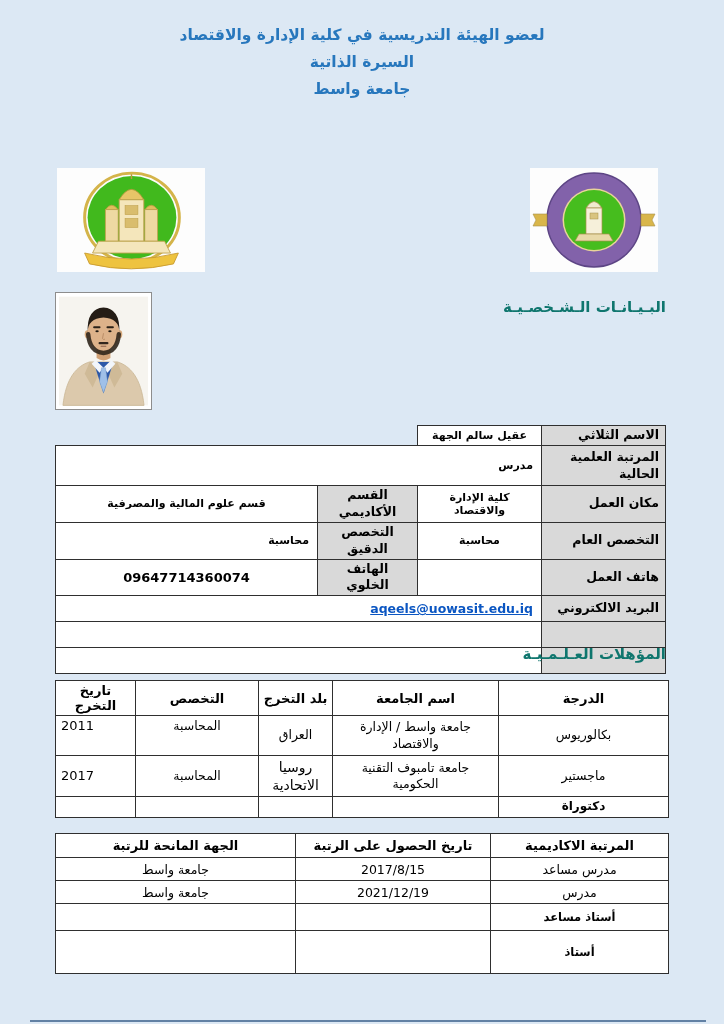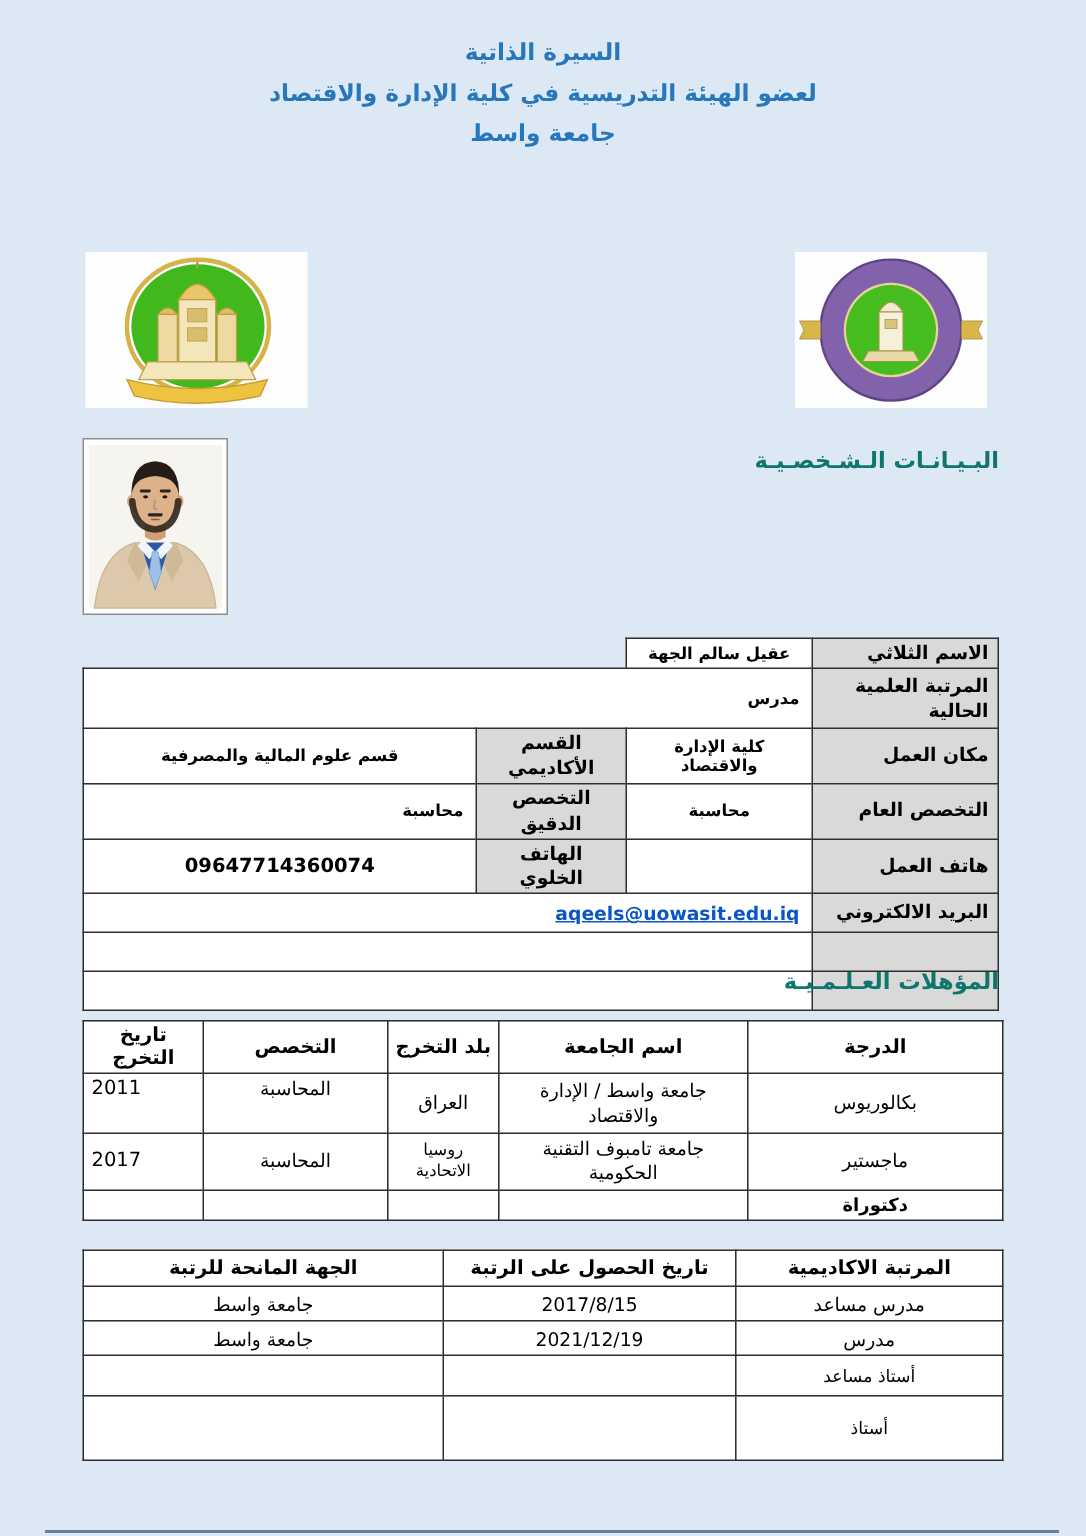--- a/index.html
+++ b/index.html
@@ -39,36 +39,36 @@
   .val{background:#fff;font-size:11px;font-weight:600;text-align:center;padding:1px 4px;}
   .val-right{text-align:right;padding-left:12px;padding-right:8px;}
   .no-border{border:none;background:transparent;}
   .phone{font-family:"DejaVu Sans",sans-serif;font-weight:bold;font-size:13px;}
   .email-link{color:#0b56c2;font-weight:bold;font-size:12.5px;
     text-decoration:underline;cursor:pointer;}
   .hdr{background:#fff;font-weight:bold;font-size:13px;text-align:center;padding:2px 3px;margin-left:32px;}
   .qcell{background:#fff;font-size:12.5px;text-align:center;padding:2px 4px;line-height:1.3;}
   .qtop{vertical-align:top;}
   .qdate{text-align:left;padding:2px 5px;font-size:13px;}
-  .small-ar{font-size:11px;}
+  .small-ar{font-size:14px;}
   .bold-cell{font-weight:bold;font-size:12px;}
   .rcell{background:#fff;font-size:12.5px;text-align:center;padding:2px 4px;}
-  .rbold{font-weight:normal;font-size:11.5px;}
+  .rbold{font-weight:bold;font-size:11.5px;}
   
   .footer-rule{position:absolute;left:30px;right:18px;bottom:2px;height:2px;
     background:#3a5f8a;opacity:.75;}
 </style>
 </head>
 <body>
 
 <div class="page">
 
   <div class="doc-title">
+    <div>لعضو الهيئة التدريسية في كلية الإدارة والاقتصاد</div>
     <div>السيرة الذاتية</div>
-    <div>لعضو الهيئة التدريسية في كلية الإدارة والاقتصاد</div>
     <div>جامعة واسط</div>
   </div>
 
   <div class="logo-card logo-left">
     <svg viewBox="0 0 150 105">
       <ellipse cx="76" cy="50" rx="48" ry="45" fill="none" stroke="#d4b44a" stroke-width="3"></ellipse>
       <ellipse cx="76" cy="50" rx="45" ry="42" fill="#41b91d"></ellipse>
       <path d="M 49 42 q 6.5 -9 13 0 Z" fill="#e0bd5e" stroke="#b99a3e" stroke-width="0.8"></path>
       <path d="M 89 42 q 6.5 -9 13 0 Z" fill="#e0bd5e" stroke="#b99a3e" stroke-width="0.8"></path>
       <rect x="49" y="42" width="13" height="32" fill="#eed9a2" stroke="#bfa04a" stroke-width="0.8"></rect>

